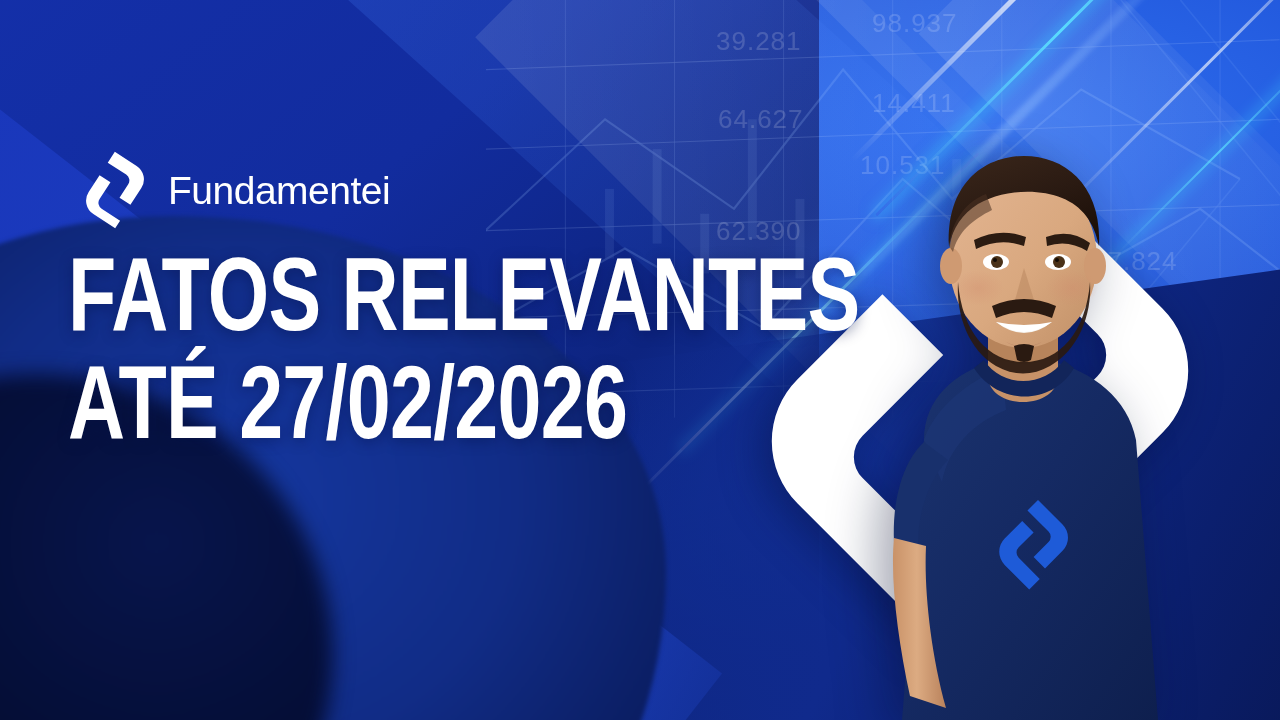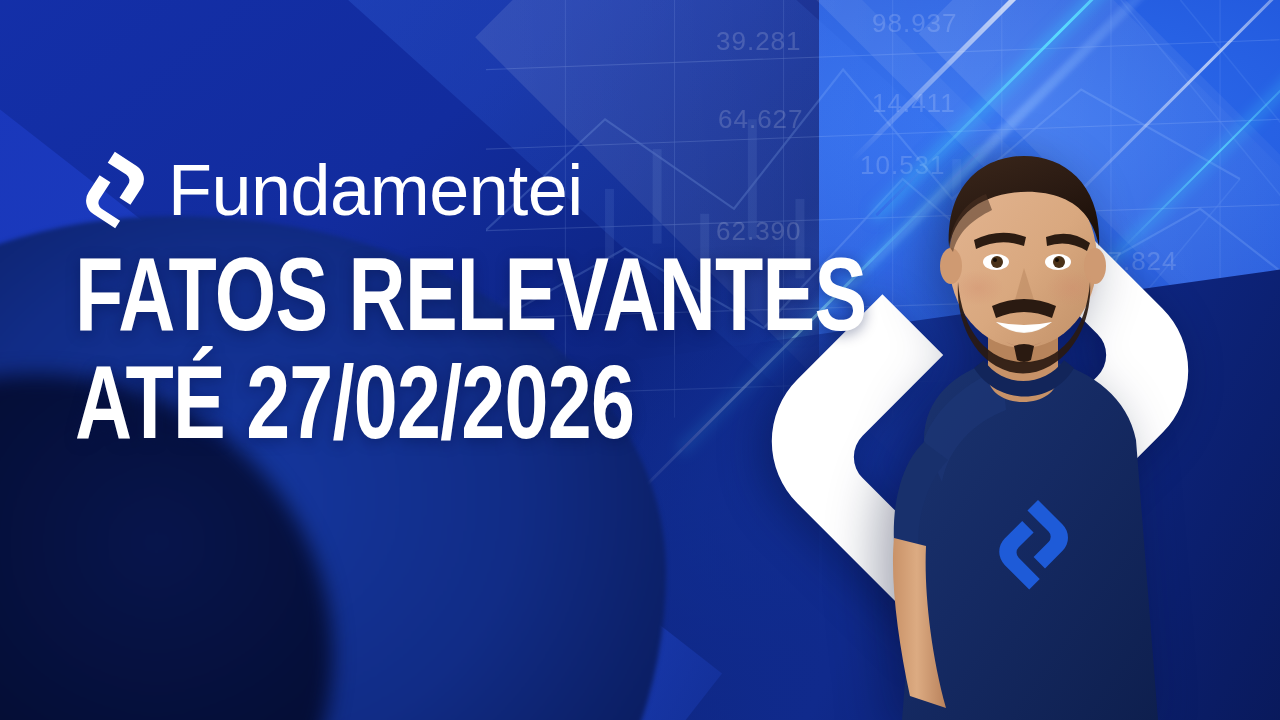--- a/index.html
+++ b/index.html
@@ -123,30 +123,30 @@
 
   
   .brand{
     position:absolute;left:84px;top:148px;
     display:flex;align-items:center;gap:22px;
   }
   .brand-mark{width:62px;height:84px;flex:0 0 auto;}
   .brand-mark svg{width:100%;height:100%;display:block;}
   .brand-word{
     color:#ffffff;
-    font-size:72px;
+    font-size:39px;
     font-weight:500;
     letter-spacing:-.5px;
     line-height:1;
     font-family:"Liberation Sans", sans-serif;
   }
 
   
   .headline{
-    position:absolute;left:75px;top:246px;
+    position:absolute;left:68px;top:246px;
     width:760px;
   }
   .hl-line{
     color:#ffffff;
     font-family:"Liberation Sans", sans-serif;
     font-weight:700;
     font-size:104px;
     line-height:.94;
     letter-spacing:-1px;
     white-space:nowrap;

